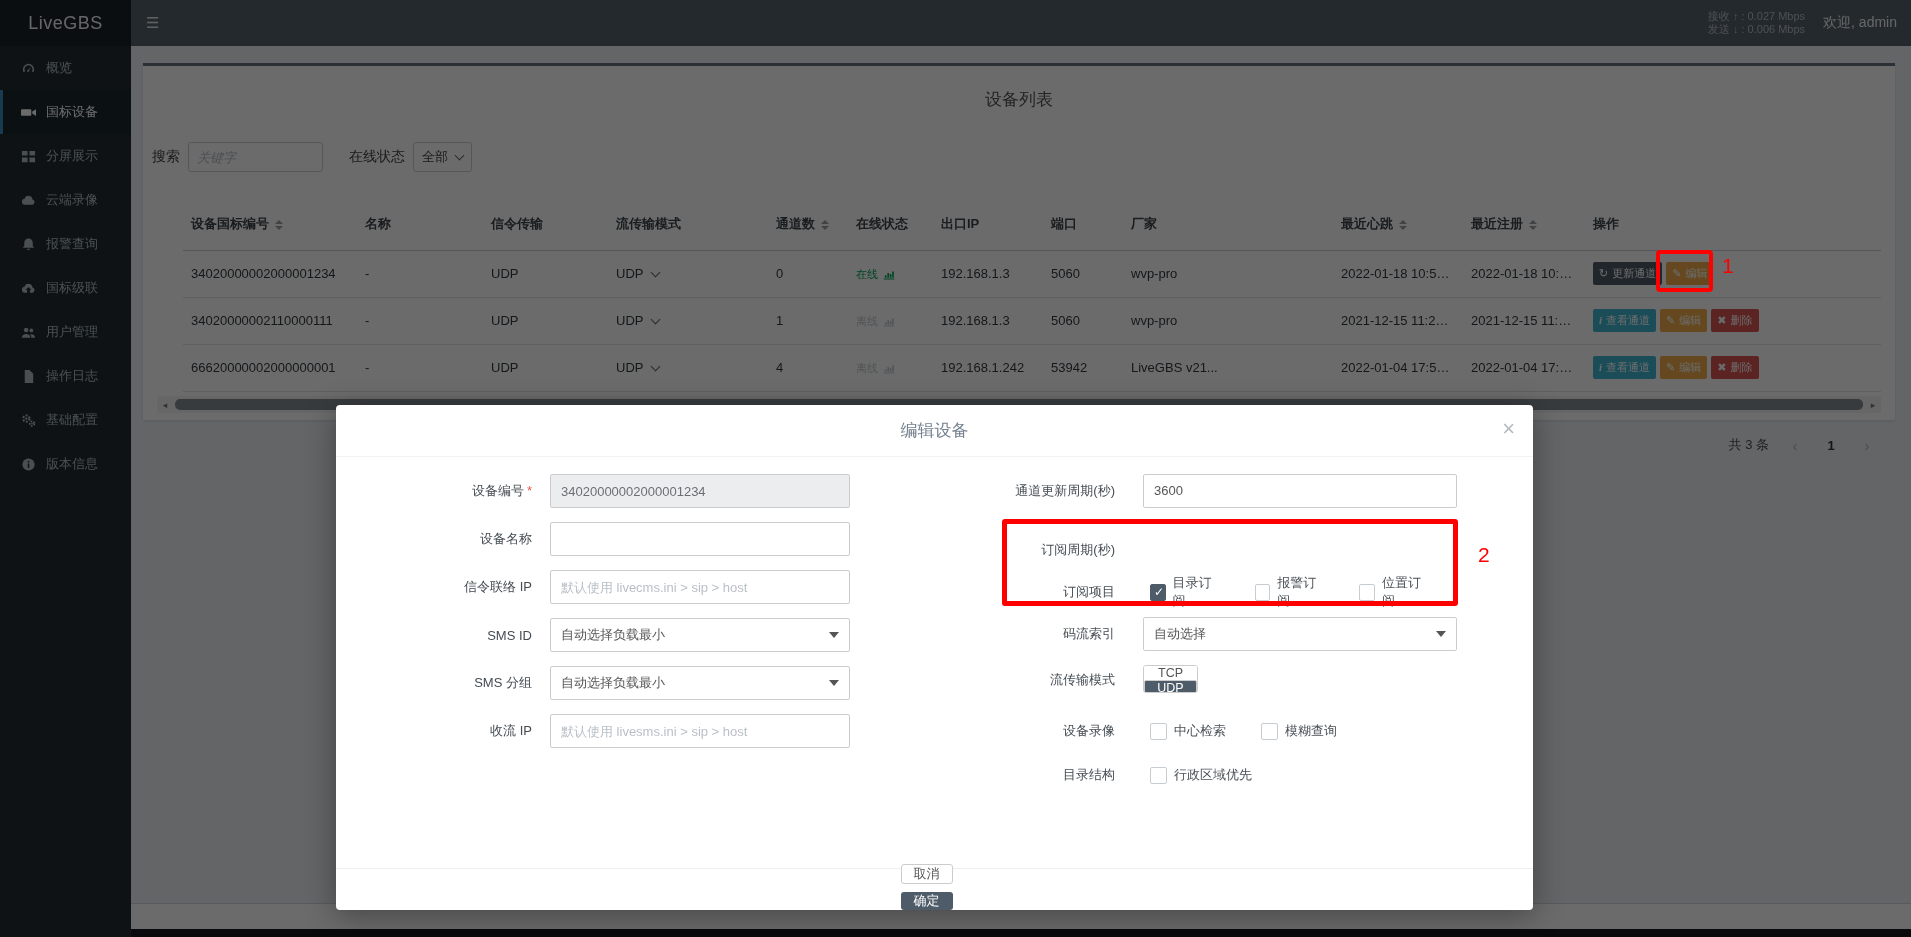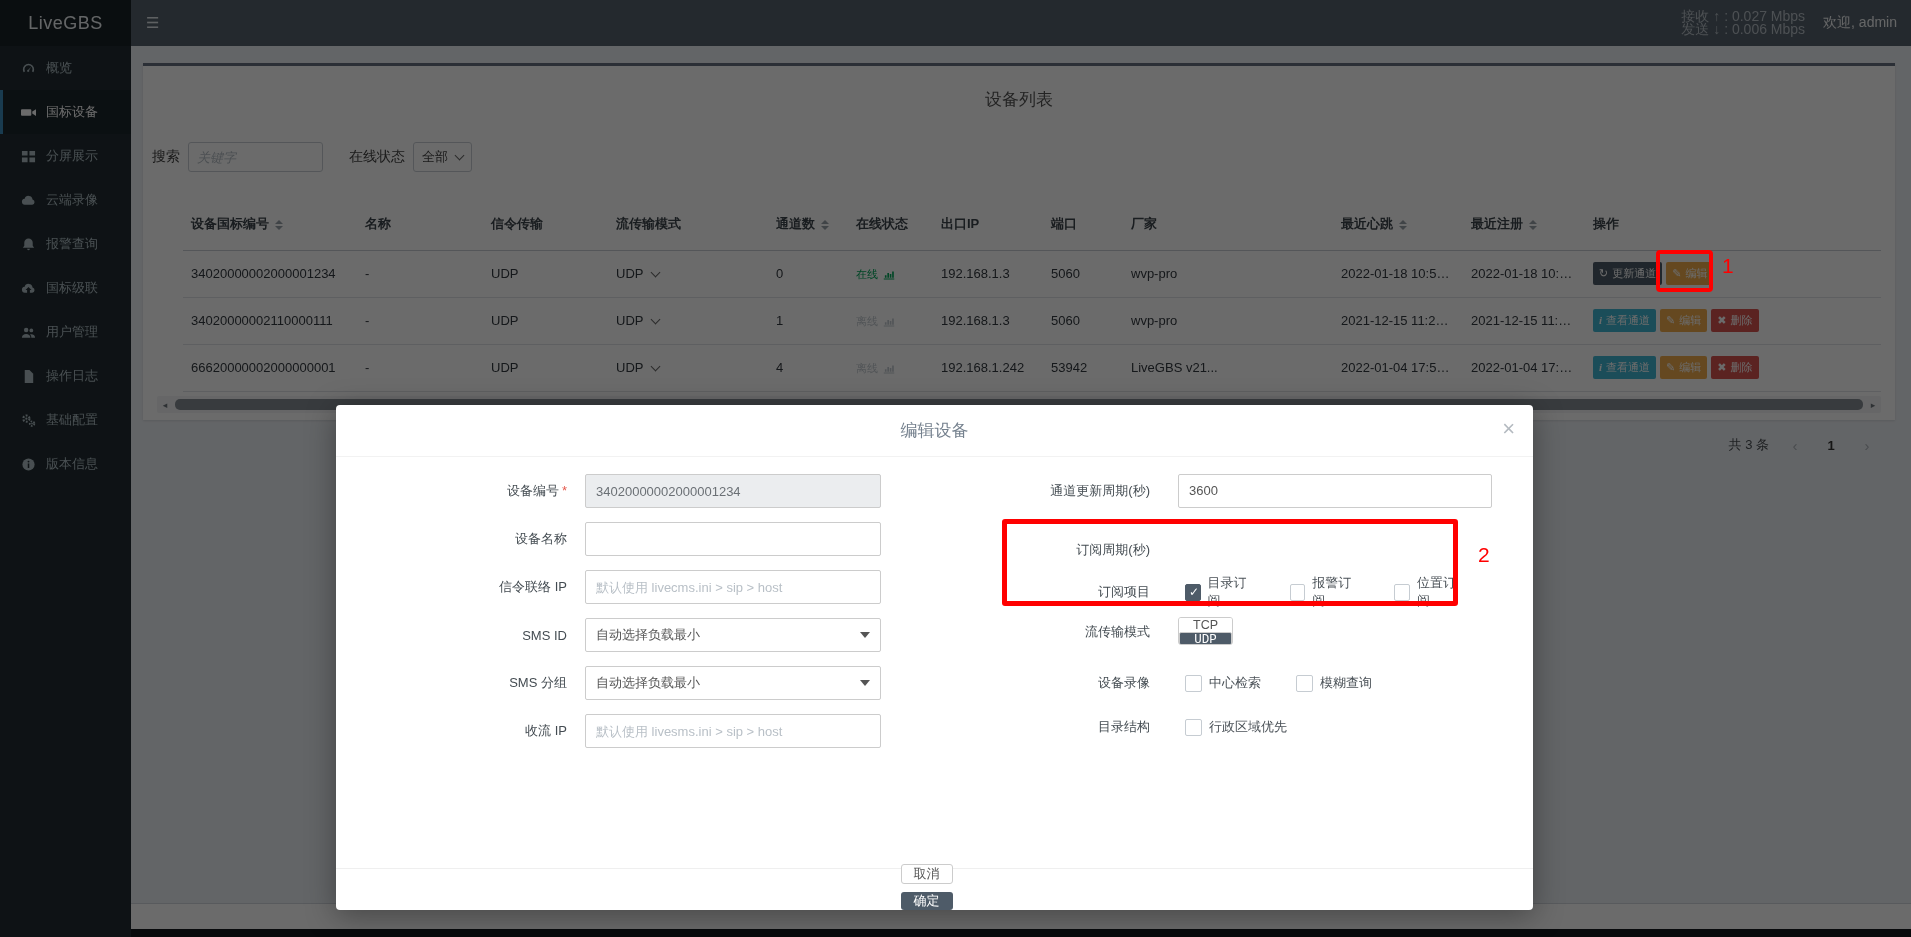--- a/index.html
+++ b/index.html
@@ -15,21 +15,21 @@
                color:#aebdc4; font-size:13px; cursor:pointer; border-left:3px solid transparent; }
   .side-item .sicon { width:16px; height:16px; display:flex; align-items:center; justify-content:center; }
   .side-item svg { width:15px; height:15px; fill:currentColor; stroke:none; }
   .side-item.active { background:#1c262b; color:#fff; border-left-color:#3c8dbc; }
 
   
   .navbar { position:absolute; left:131px; top:0; right:0; height:46px; background:#57636e; z-index:10;
             display:flex; align-items:center; }
   .hamburger { color:#dfe5ea; font-size:15px; padding:0 15px; cursor:pointer; letter-spacing:1px; }
   .nav-right { margin-left:auto; display:flex; align-items:center; gap:18px; padding-right:14px; }
-  .net-stats { text-align:right; font-size:14px; line-height:13px; color:#b6bec6; }
+  .net-stats { text-align:right; font-size:11px; line-height:13px; color:#b6bec6; }
   .welcome { color:#f0f2f4; font-size:14px; }
 
   
   .main { position:absolute; left:131px; top:46px; width:1780px; height:891px; background:#ecf0f5; }
   .box { position:absolute; left:12px; top:17px; width:1752px; height:357px; background:#fff;
          border-top:3px solid #667080; box-shadow:0 1px 2px rgba(0,0,0,.1); }
   .page-title { text-align:center; font-size:17px; font-weight:400; color:#555; margin-top:22px; }
   .filters { position:absolute; left:9px; top:76px; display:flex; align-items:center; font-size:14px; color:#444; }
   .filters .lbl { margin-right:8px; }
   .search-input { width:135px; height:30px; border:1px solid #c8ced4; border-radius:3px; padding:0 8px;
@@ -81,32 +81,32 @@
   
   .overlay { position:absolute; inset:0; background:rgba(0,0,0,.58); z-index:40; }
   .modal { position:absolute; left:336px; top:405px; width:1197px; height:505px; background:#fff;
            border-radius:4px; box-shadow:0 6px 30px rgba(0,0,0,.35); z-index:50; }
   .m-head { height:52px; border-bottom:1px solid #f2f2f2; position:relative; }
   .m-head h2 { line-height:52px; text-align:center; font-size:17px; color:#75818e; font-weight:500; }
   .m-close { position:absolute; right:18px; top:0; line-height:48px; font-size:22px; color:#b4bac0; cursor:pointer; }
   .m-body { position:absolute; top:52px; left:0; right:0; bottom:42px; }
   .col-left  { position:absolute; left:0; top:17px; width:545px; }
   .col-right { position:absolute; left:560px; top:0; width:637px; }
-  .f-row { display:flex; align-items:center; height:34px; margin-bottom:14px;margin-left:35px; }
+  .f-row { display:flex; align-items:center; height:34px; margin-bottom:14px; }
   .f-row label { width:196px; text-align:right; font-size:13px; color:#444c52; flex:none; }
   .col-right .f-row label { width:219px; }
   .req { color:#e55a4e; font-style:normal; margin-left:3px; }
   .ctrl { margin-left:18px; width:300px; height:34px; }
   .col-right .ctrl { margin-left:28px; width:314px; }
   input.txt { width:100%; height:100%; border:1px solid #ccc; border-radius:2px; padding:0 10px;
               font-size:13px; color:#555; font-family:inherit; }
   input.txt::placeholder { color:#b9c0c7; }
   input.txt:disabled { background:#ebedef; color:#6b7075; }
   .sel {  width:100%; height:100%; border:1px solid #ccc; border-radius:2px; display:flex; align-items:center;
-          justify-content:space-between; padding:0 10px; font-size:13px; color:#555; cursor:pointer; background:#fff;font-family:Liberation Mono, monospace; }
+          justify-content:space-between; padding:0 10px; font-size:13px; color:#555; cursor:pointer; background:#fff; }
   .sel .tri { width:0; height:0; border-left:5px solid transparent; border-right:5px solid transparent;
               border-top:6px solid #555; }
   .r1 { margin-top:16px; height:35px; }  .r2 { margin-top:24px; height:35px; }
   .r3 { margin-top:10px; height:22px; }  .r4 { margin-top:18px; height:34px; }
   .r5 { margin-top:12px; height:34px; }  .r6 { margin-top:15px; height:28px; }
   .r7 { margin-top:27px; height:20px; }  .r8 { margin-top:24px; height:20px; }
   .cb-group { display:flex; align-items:center; height:100%; }
   .cb-item { display:flex; align-items:center; margin-right:28px; cursor:pointer; }
   .cb { width:17px; height:17px; border:1px solid #c6ccd2; border-radius:2px; background:#fff; position:relative; }
   .cb.checked { background:#4e5b68; border-color:#4e5b68; }
@@ -486,20 +486,29 @@
             <span class="cb-item">
                 <span class="cb"></span>
                 <span>报警订阅</span>
               </span>
             <span class="cb-item">
                 <span class="cb"></span>
                 <span>位置订阅</span>
               </span>
           </div>
         </div>
+        <div class="f-row r5">
+          <label>码流索引</label>
+          <div class="ctrl">
+              <div class="sel">
+                <span>自动选择</span>
+                <span class="tri"></span>
+              </div>
+            </div>
+        </div>
         <div class="f-row r6">
           <label>流传输模式</label>
           <div class="ctrl">
             <div class="toggle">
               <span class="opt">TCP</span>
               <span class="opt sel">UDP</span>
             </div>
           </div>
         </div>
         <div class="f-row r7">

